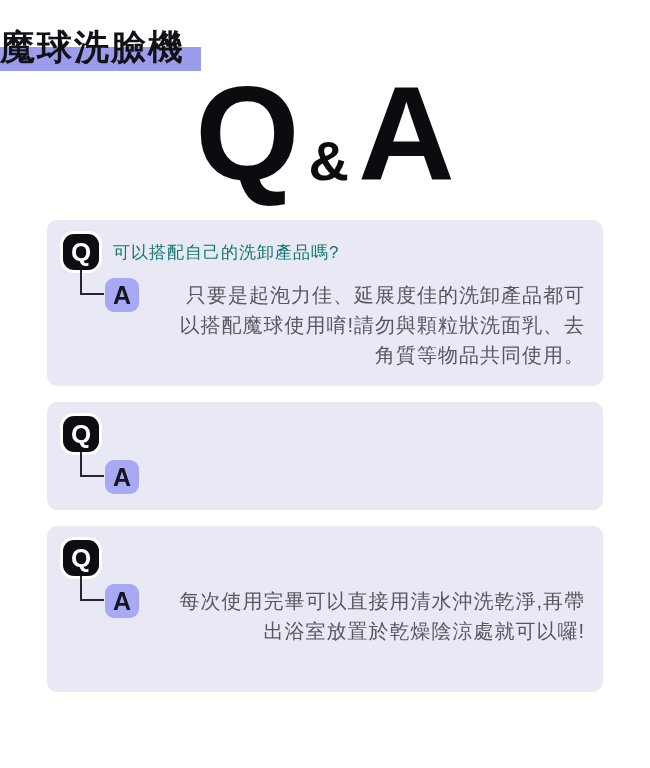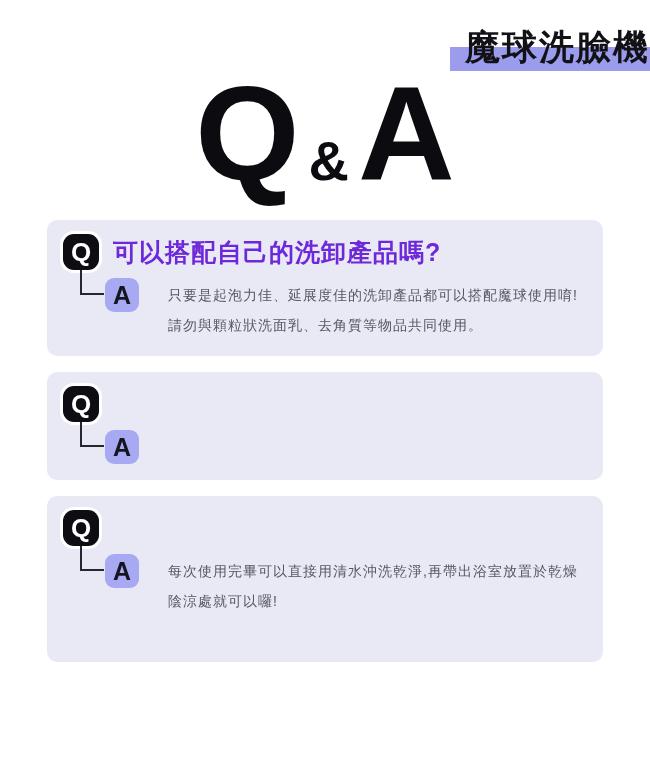--- a/index.html
+++ b/index.html
@@ -4,21 +4,21 @@
 <style>
   * { box-sizing: border-box; margin: 0; padding: 0; }
   html, body { background: #ffffff; }
   body {
     width: 650px;
     height: 768px;
     margin: 0 auto;
     overflow: hidden;
     font-family: "Liberation Sans", "DejaVu Sans", sans-serif;
   }
-  .header { text-align: right; padding-top: 26px; }
+  .header { text-align: left; padding-top: 26px; }
 
   .title-wrap { position: relative; display: inline-block; }
   .title-bar {
     position: absolute;
     left: 50%;
     transform: translateX(-50%);
     bottom: -3px;
     width: 216px;
     height: 24px;
     background: var(--highlight, #9b9cec);
@@ -60,23 +60,23 @@
     flex: 0 0 auto;
     width: 36px; height: 36px;
     background: #0d0d13;
     color: #ffffff;
     border-radius: 11px;
     box-shadow: 0 0 0 3px #ffffff;
     display: flex; align-items: center; justify-content: center;
     font-size: 26px; font-weight: bold;
   }
   .q-text {
-    font-size: 25px;
-    font-weight: bold;
-    color: #6d28d9;
+    font-size: 17px;
+    font-weight: normal;
+    color: #0f766e;
     letter-spacing: 1px;
   }
 
   .a-row {
     position: relative;
     display: flex;
     align-items: flex-start;
     margin-top: 8px;
     padding-left: 42px;
   }
@@ -95,24 +95,25 @@
     background: var(--a-badge, #a7a9f3);
     color: #15151f;
     border-radius: 9px;
     display: flex; align-items: center; justify-content: center;
     font-size: 25px; font-weight: bold;
   }
   .a-text {
     margin-left: 29px;
     width: 424px;
     padding-top: 2px;
-    font-size: 14px;
+    font-size: 20px;
     line-height: 30px;
     color: #57575f;
     letter-spacing: 1px;
+    text-align: right;
   }
 </style>
 </head>
 <body>
 
 <div class="page">
 
   <div class="header">
     <div class="title-wrap">
       <span class="title-bar"></span>

